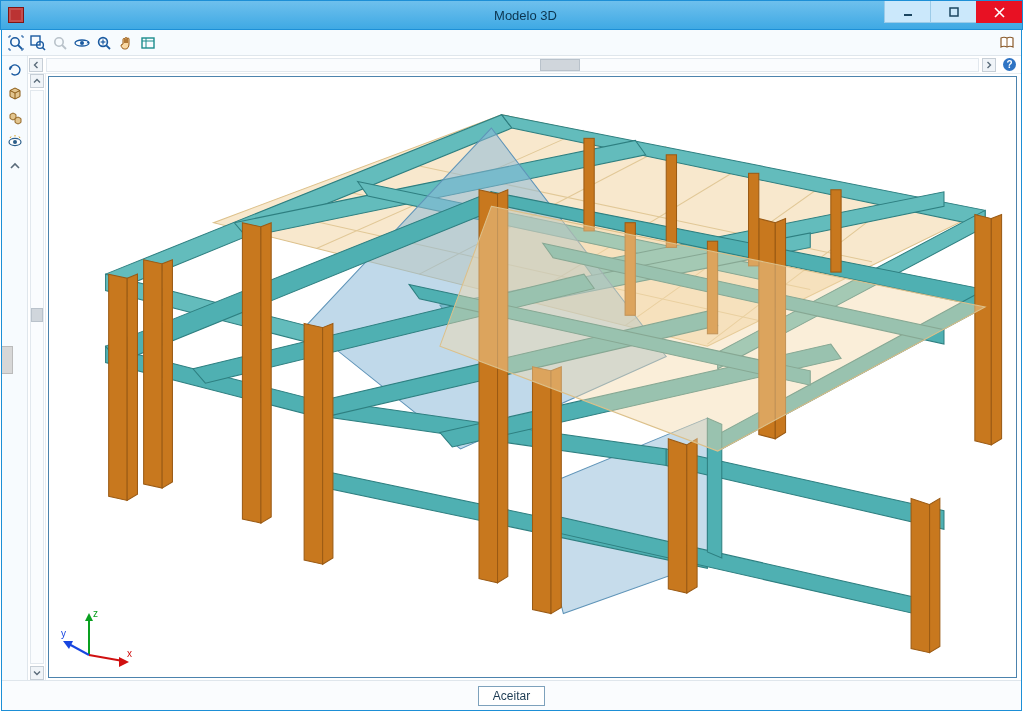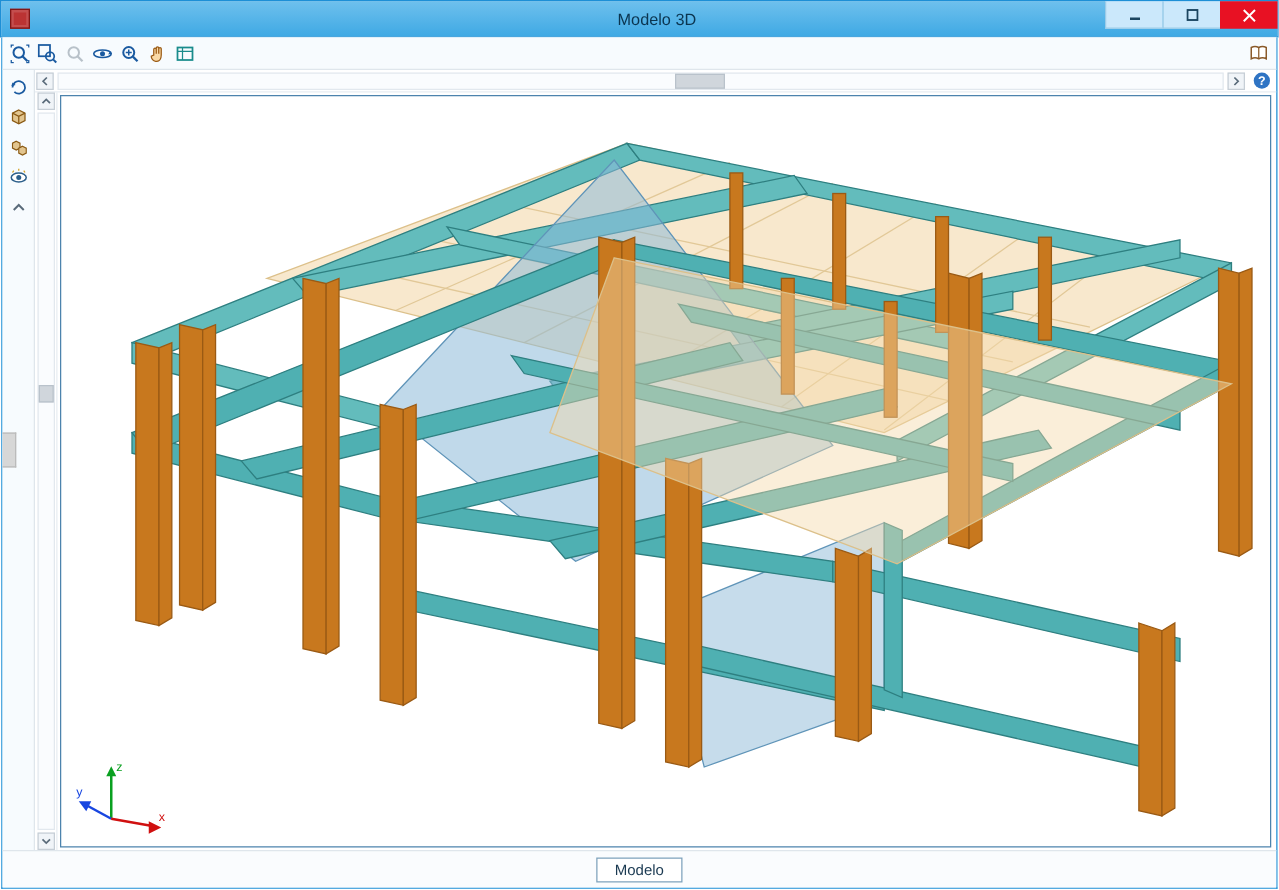--- a/index.html
+++ b/index.html
@@ -334,16 +334,16 @@
               <polygon points="70,57 60,52 60,62" fill="#d01010"></polygon>
               <text x="68" y="52" font-size="10" fill="#d01010">x</text>
             </svg>
           </div>
         </div>
       </div>
     </div>
   </div>
 
   <div class="footer">
-    <button class="accept-btn">Modelo</button>
+    <button class="accept-btn">Aceitar</button>
   </div>
 
 </div>
 
 </body></html>

